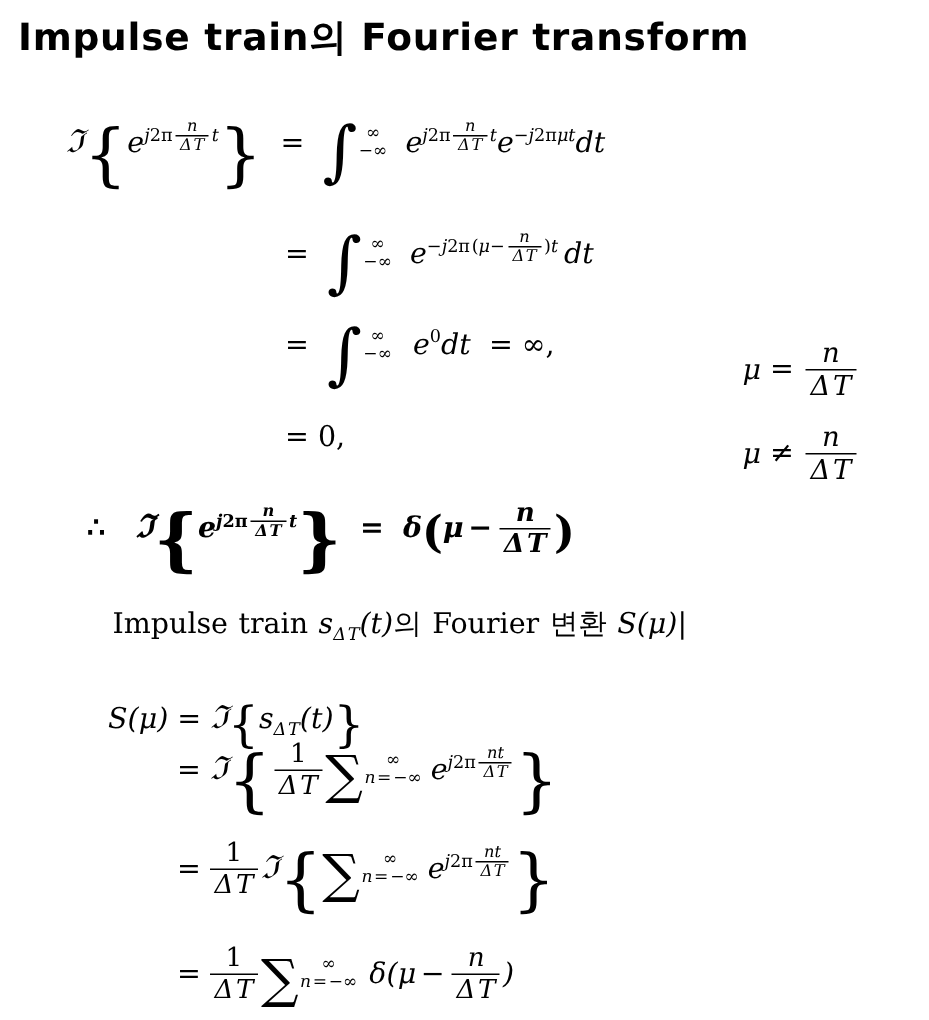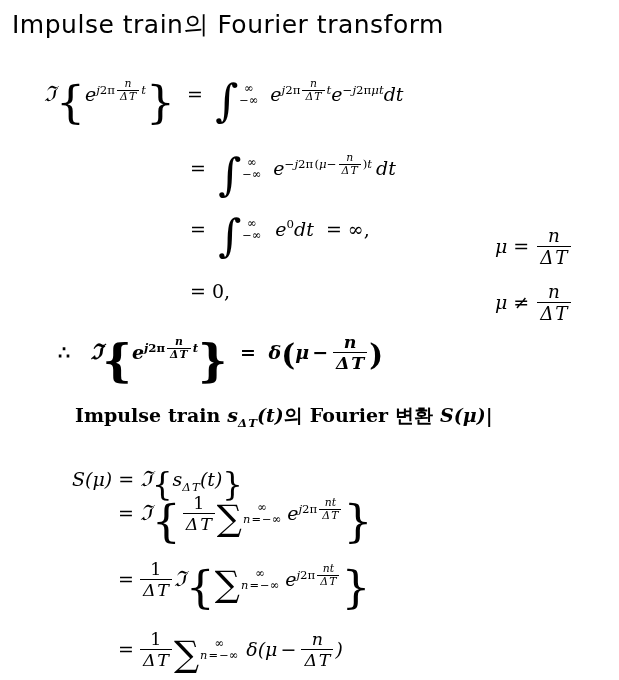--- a/index.html
+++ b/index.html
@@ -20,21 +20,21 @@
     left: 0; top: 0;
     width: 619px;
     height: 680px;
   }
   .title {
     position: absolute;
     left: 12px;
     top: 8px;
     font-family: "DejaVu Sans", sans-serif;
     font-size: 25px;
-    font-weight: 400;
+    font-weight: 700;
     letter-spacing: 0.5px;
     white-space: nowrap;
   }
   
   .math {
     position: absolute;
     font-family: "DejaVu Serif", serif;
     font-size: 19px;
     white-space: nowrap;
     line-height: 1;
@@ -115,21 +115,21 @@
     font-size: 1.12em;
   }
   .hangul {
     font-family: "DejaVu Sans", sans-serif;
     font-style: normal;
   }
   .heading-line {
     position: absolute;
     font-family: "DejaVu Serif", serif;
     font-size: 19px;
-    font-weight: 700;
+    font-weight: 400;
     white-space: nowrap;
   }
   .sp { display: inline-block; width: 7px; }
   .sp2 { display: inline-block; width: 14px; }
 </style>
 </head>
 <body>
 
 <div class="slide">
 

